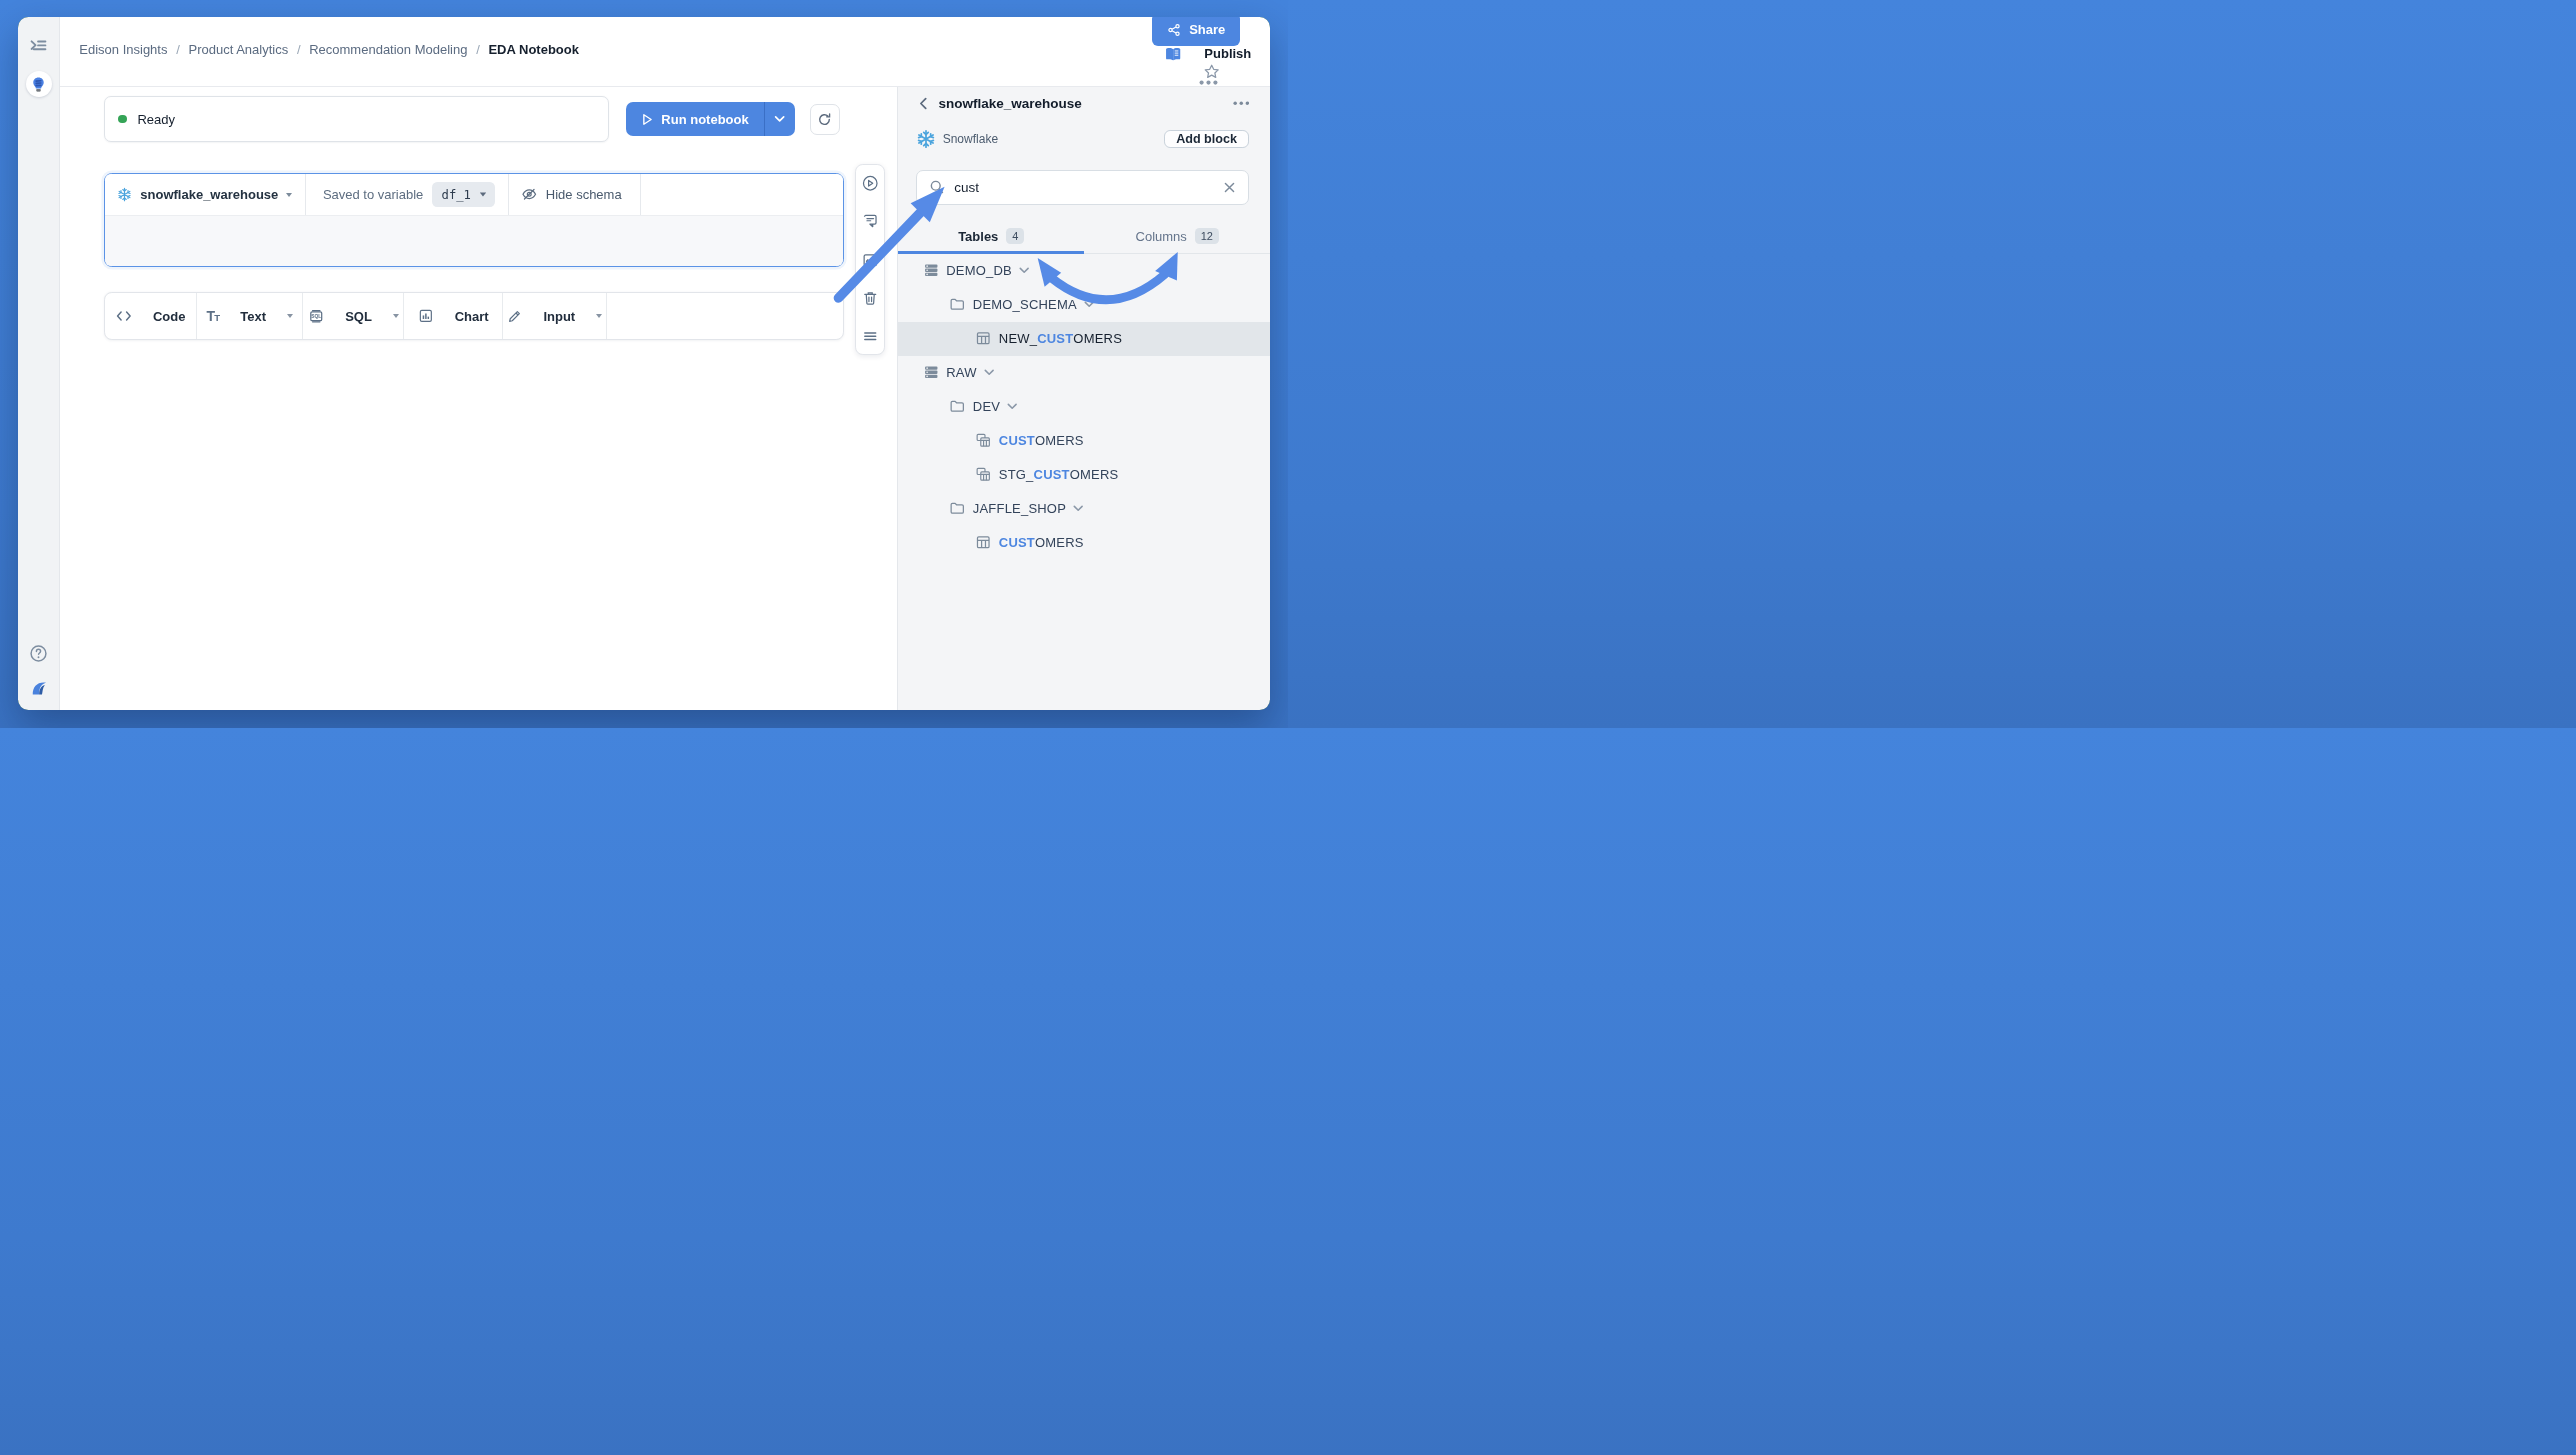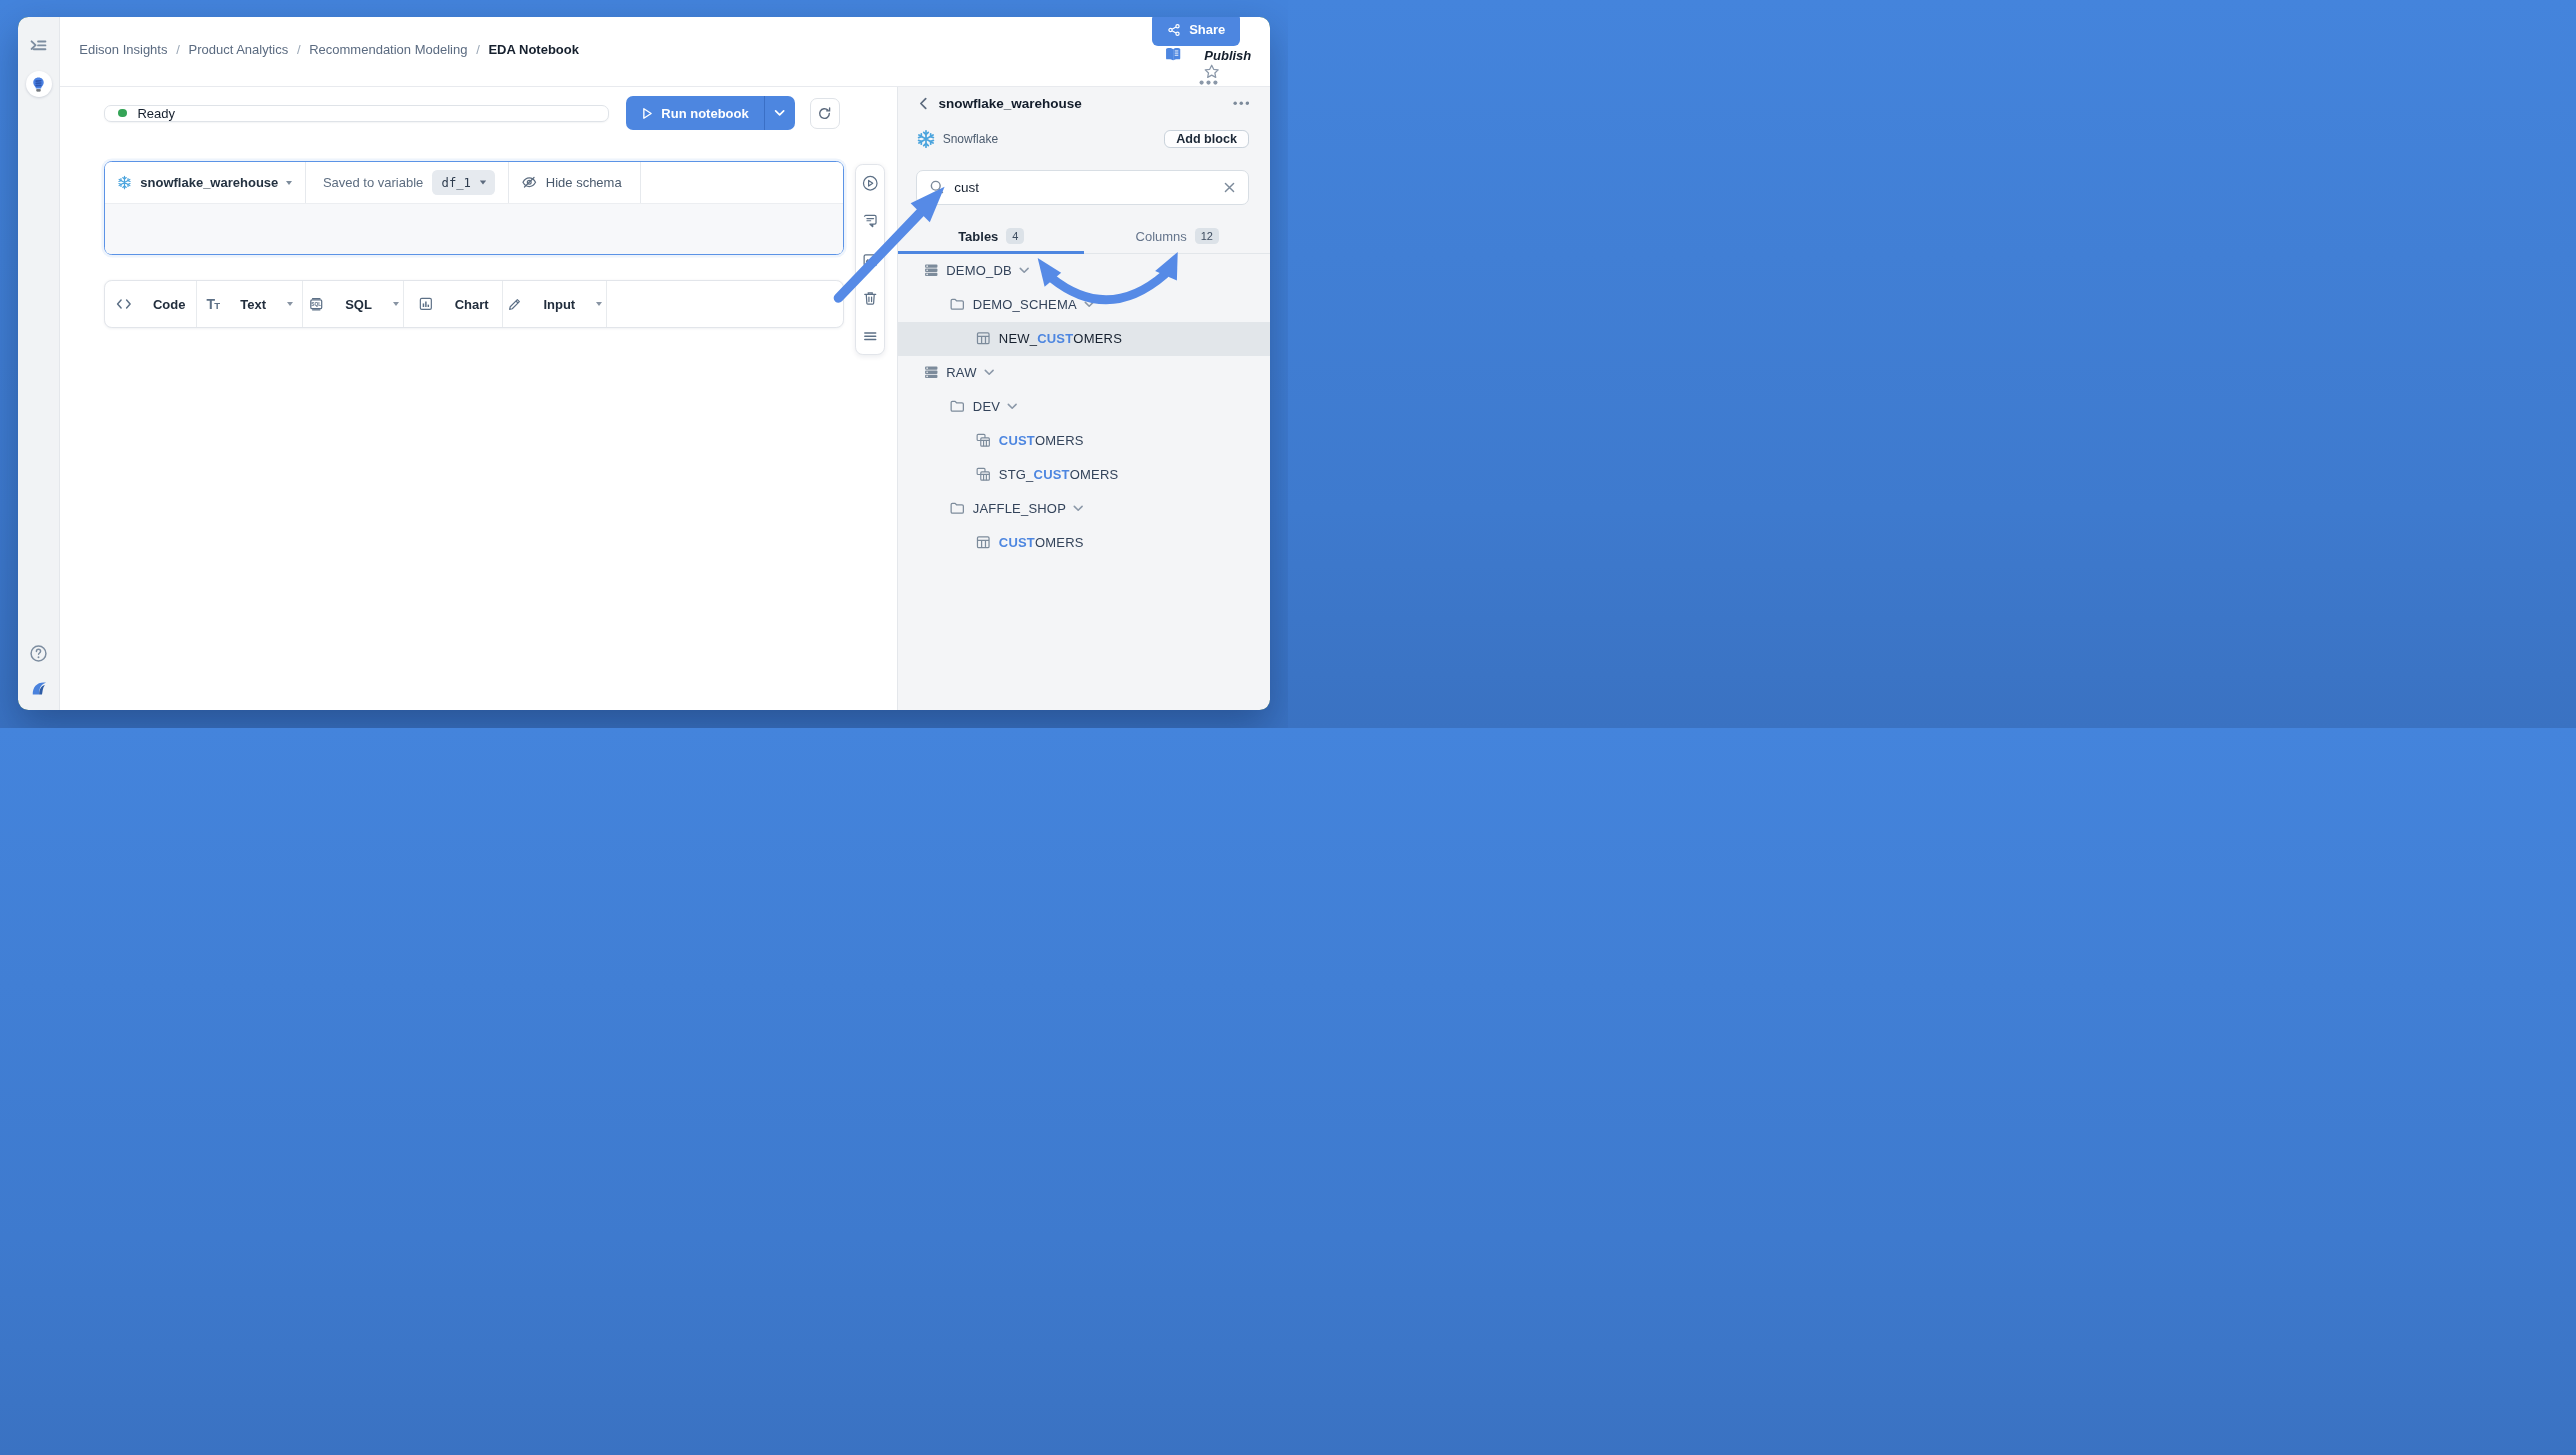--- a/index.html
+++ b/index.html
@@ -36,33 +36,33 @@
   }
   .crumbs { display:flex; align-items:center; gap:8.7px; font-size:13px; }
   .crumb { color:#5b6b81; cursor:pointer; }
   .crumb-sep { color:#9aa7b6; }
   .crumb.current { color:#16202e; font-weight:700; cursor:default; }
   .topbar-right { margin-left:auto; display:flex; align-items:center;flex-direction:column; }
   .share-btn {
     display:flex; align-items:center; gap:7.8px; background:#4d86e0; color:#fff;
     font-size:13px; font-weight:600; border:none; border-radius:6.1px; height:33px; padding:0 15px; cursor:pointer;
   }
-  .publish-btn { display:flex; align-items:flex-end; gap:22px; margin-left:22.6px; background:none; border:none; cursor:pointer;font-style:italic; }
+  .publish-btn { display:flex; align-items:flex-start; gap:22px; margin-left:22.6px; background:none; border:none; cursor:pointer; }
   .publish-btn .label { font-size:13px; font-weight:700; color:#131d2b; }
   .iconbtn { background:none; border:none; cursor:pointer; color:#8b98a9; display:flex; align-items:center; }
   .star-btn { margin-left:30px; }
   .more-btn { margin-left:24.4px; }
 
   .content { flex:1; display:flex; min-height:0; }
   .main { flex:1; background:#fff; position:relative; padding:8.7px 0 0 44px; }
 
   
   .runrow { display:flex; align-items:center; }
   .status-bar {
-    width:505px; height:17px; background:#fff; border:0.9px solid #dfe3e8; border-radius:7px;
+    width:505px; height:46px; background:#fff; border:0.9px solid #dfe3e8; border-radius:7px;
     display:flex; align-items:center; padding:0 13px; box-shadow:0 0.9px 1.7px rgba(15,30,60,.05);
   }
   .dot { width:8.7px; height:8.7px; border-radius:50%; background:#35a457; margin-right:10.4px; }
   .status-text { font-size:13px; color:#16202e; }
   .run-btn {
     margin-left:16.5px; height:34px; width:169px; background:#4d86e0; border:none; border-radius:7px;
     display:flex; align-items:stretch; padding:0; cursor:pointer; overflow:hidden; color:#fff;
   }
   .run-main { flex:1; display:flex; align-items:center; justify-content:center; gap:7.8px; font-size:13px; font-weight:600; color:#fff; }
   .run-caret { width:30.5px; border-left:0.9px solid #3a6fc6; display:flex; align-items:center; justify-content:center; }

